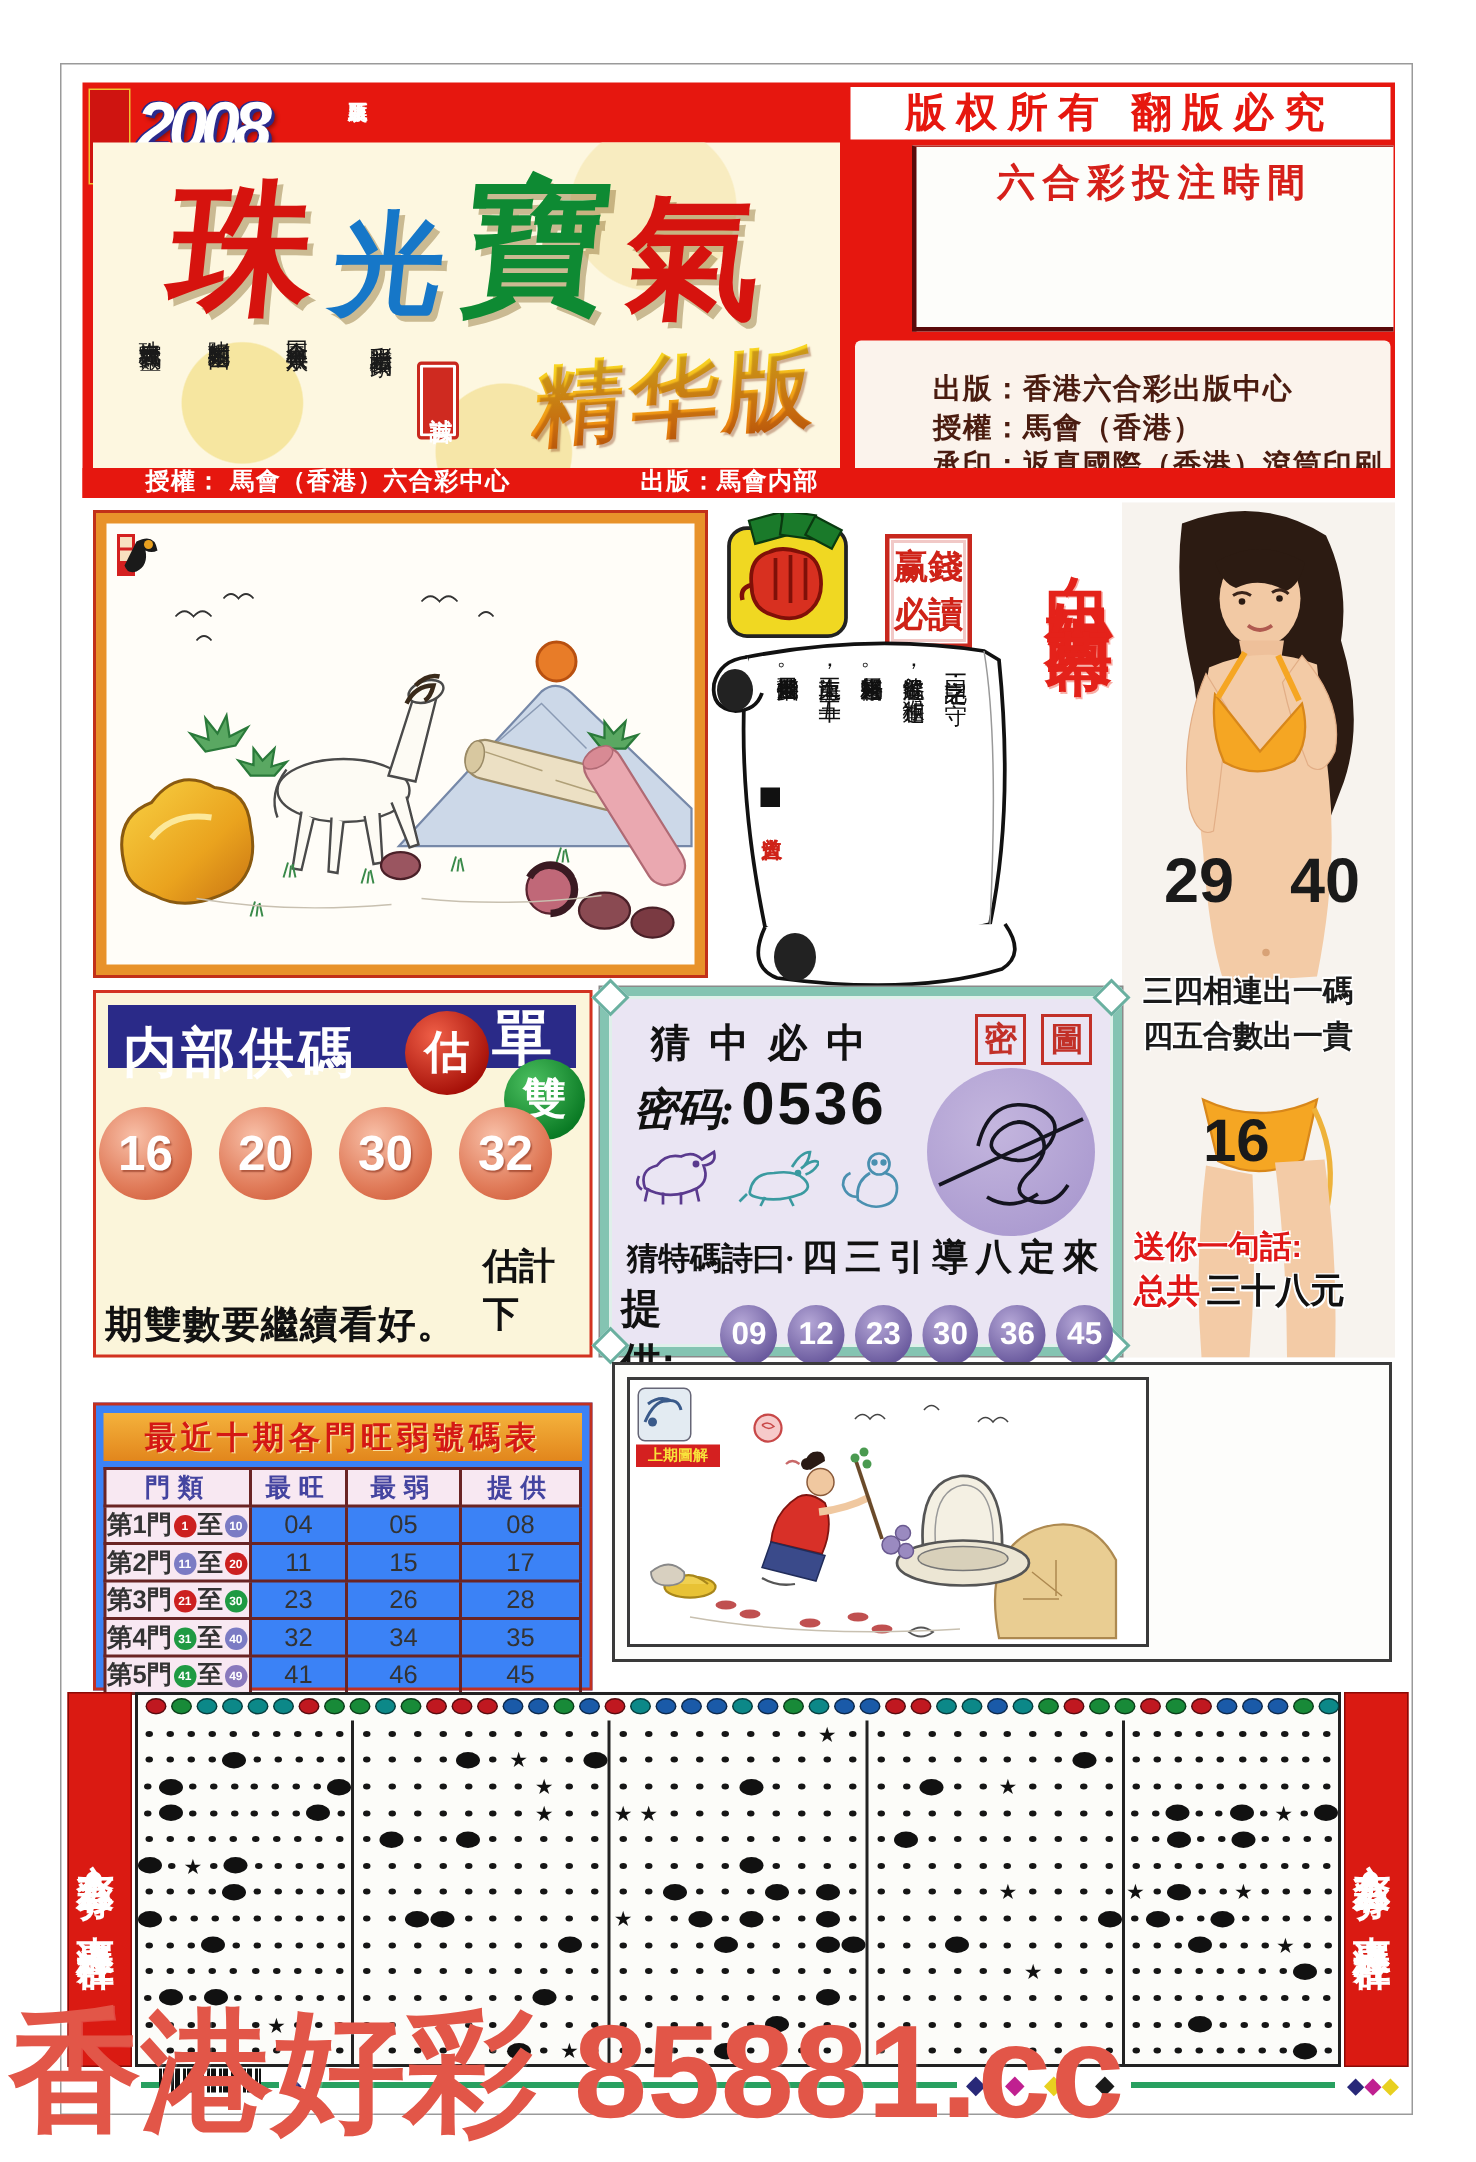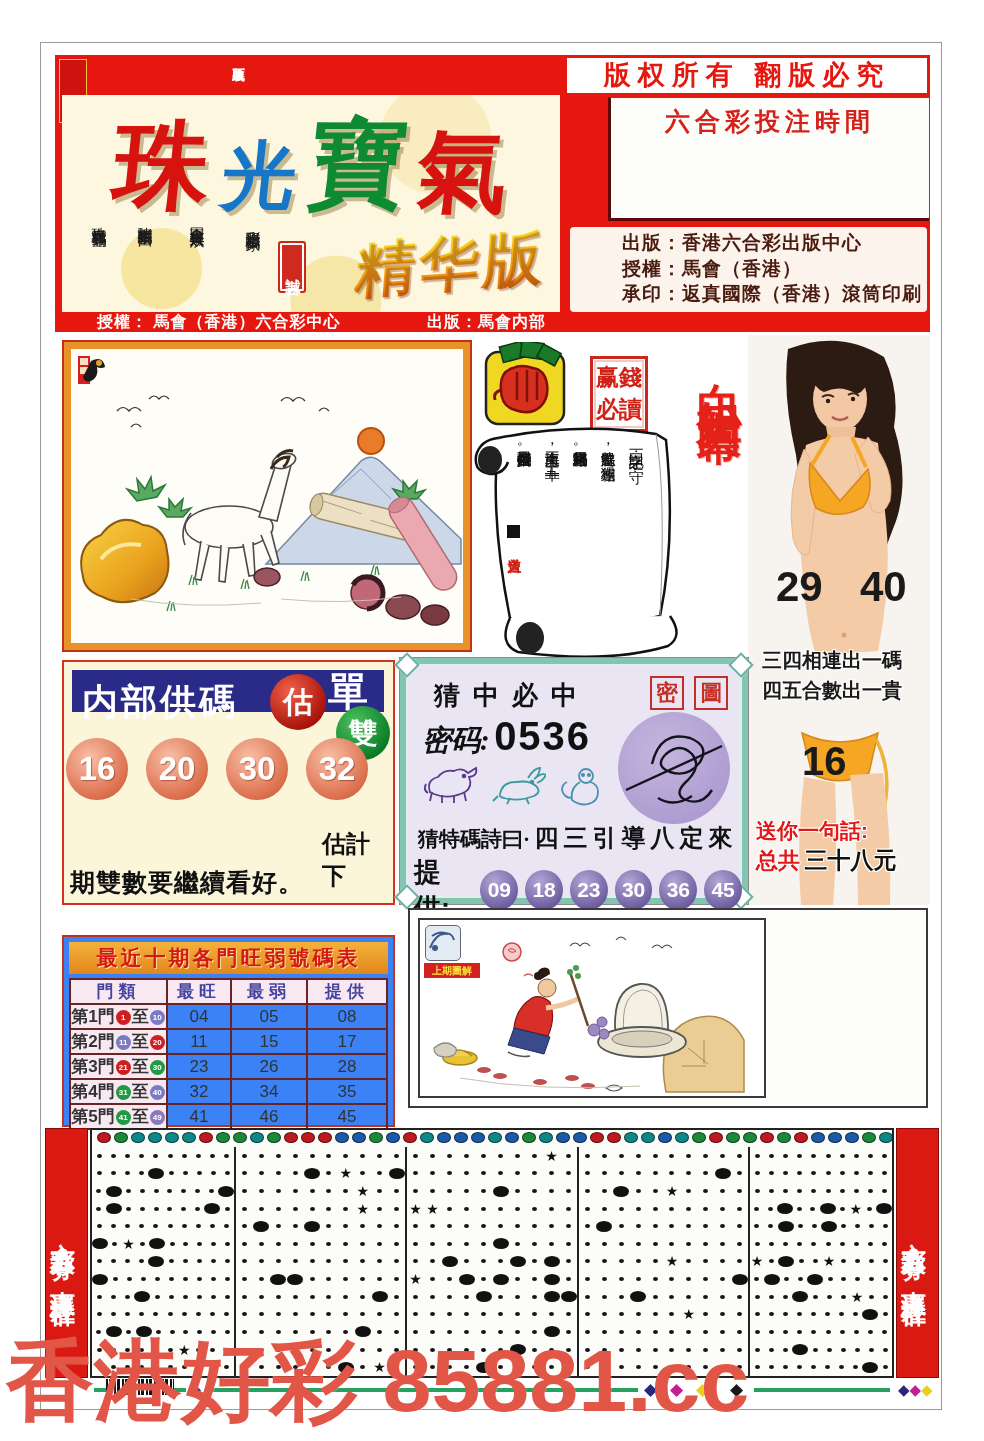--- a/index.html
+++ b/index.html
@@ -31,21 +31,21 @@
             font-size:15px;font-weight:bold;text-align:center;line-height:1.4;border-radius:3px;
             box-shadow:0 0 0 2px #fff inset;}
   .subtitle{left:300px;top:166px;width:290px;font-size:60px;font-weight:bold;font-family:"Liberation Serif",serif;
             background:linear-gradient(180deg,#f8d422 20%,#ef8c12 70%,#c85a08);
             -webkit-background-clip:text;background-clip:text;color:#e8960f;-webkit-text-fill-color:transparent;
             text-shadow:2px 2px 1px rgba(120,40,10,.35);transform:rotate(-4deg) skewX(-8deg);letter-spacing:4px;}
   .betting-box{left:553px;top:42px;width:318px;height:120px;background:#fdfdfa;
                border-left:3px solid #5a0a0a;border-bottom:3px solid #5a0a0a;border-top:1px solid #b0302a;}
   .betting-title{margin-top:7px;text-align:center;color:#d6201a;font-size:25px;font-weight:bold;letter-spacing:5px;}
   .publisher-box{left:515px;top:172px;width:357px;height:82px;background:#fbf3ec;border-radius:4px;
-                 padding-top:3px;}
+                 padding-top:20px;}
   .pub-line{color:#4a1c10;font-size:19px;font-weight:bold;line-height:1.35;padding-left:52px;letter-spacing:1px;}
   .auth-strip{left:0;top:257px;width:875px;height:20px;background:#e6170f;color:#ffffff;font-size:16px;font-weight:bold;}
   .auth-strip span{position:absolute;top:0;line-height:20px;letter-spacing:1px;}
 
   
   .horse-box{left:62px;top:340px;width:410px;height:312px;border:2px solid #c23018;background:#e8922a;padding:7px;box-sizing:border-box;}
   .horse-inner{width:100%;height:100%;background:#fffdf8;position:relative;}
   .horse-stamp{left:6px;top:6px;width:30px;height:34px;}
 
   .money-icon{left:483px;top:342px;width:86px;height:86px;}
@@ -144,20 +144,21 @@
              white-space:nowrap;z-index:60;text-shadow:1px 1px 0 rgba(255,255,255,.2);}
 </style>
 </head>
 <body>
 
 <div class="page">
   <div class="abs outer-frame"></div>
 
   <div class="abs header">
     <div class="abs mark-box vert">馬會標志</div>
+    <div class="abs logo-2008">2008</div>
     <div class="abs orig-label vert">原裝正版</div>
     <div class="abs copyright">版权所有 翻版必究</div>
 
     <div class="abs title-panel">
       <span class="abs tchar" style="left: 52px; top: 8px; font-size: 96px; color: rgb(214, 19, 14);">珠</span>
       <span class="abs tchar" style="left: 160px; top: 32px; font-size: 74px; color: rgb(22, 119, 200);">光</span>
       <span class="abs tchar" style="left: 248px; top: 6px; font-size: 96px; color: rgb(14, 138, 51);">寶</span>
       <span class="abs tchar" style="left: 356px; top: 16px; font-size: 90px; color: rgb(214, 19, 14);">氣</span>
 
       <div class="abs poem-col vert" style="left:30px;top:120px;">珠光寶氣尋靈碼</div>
@@ -408,21 +409,21 @@
     </div>
 
     <div class="abs mitu-poem">
       <span class="lbl">猜特碼詩曰·</span>
       <span class="txt">四三引導八定來</span>
     </div>
 
     <div class="abs provide-row">
       <span class="provide-label">提供:</span>
       <span class="pball">09</span>
-      <span class="pball">18</span>
+      <span class="pball">12</span>
       <span class="pball">23</span>
       <span class="pball">30</span>
       <span class="pball">36</span>
       <span class="pball">45</span>
     </div>
   </div>
 
   <div class="abs table-box">
     <div class="abs table-title">最近十期各門旺弱號碼表</div>
     <table class="hot">

